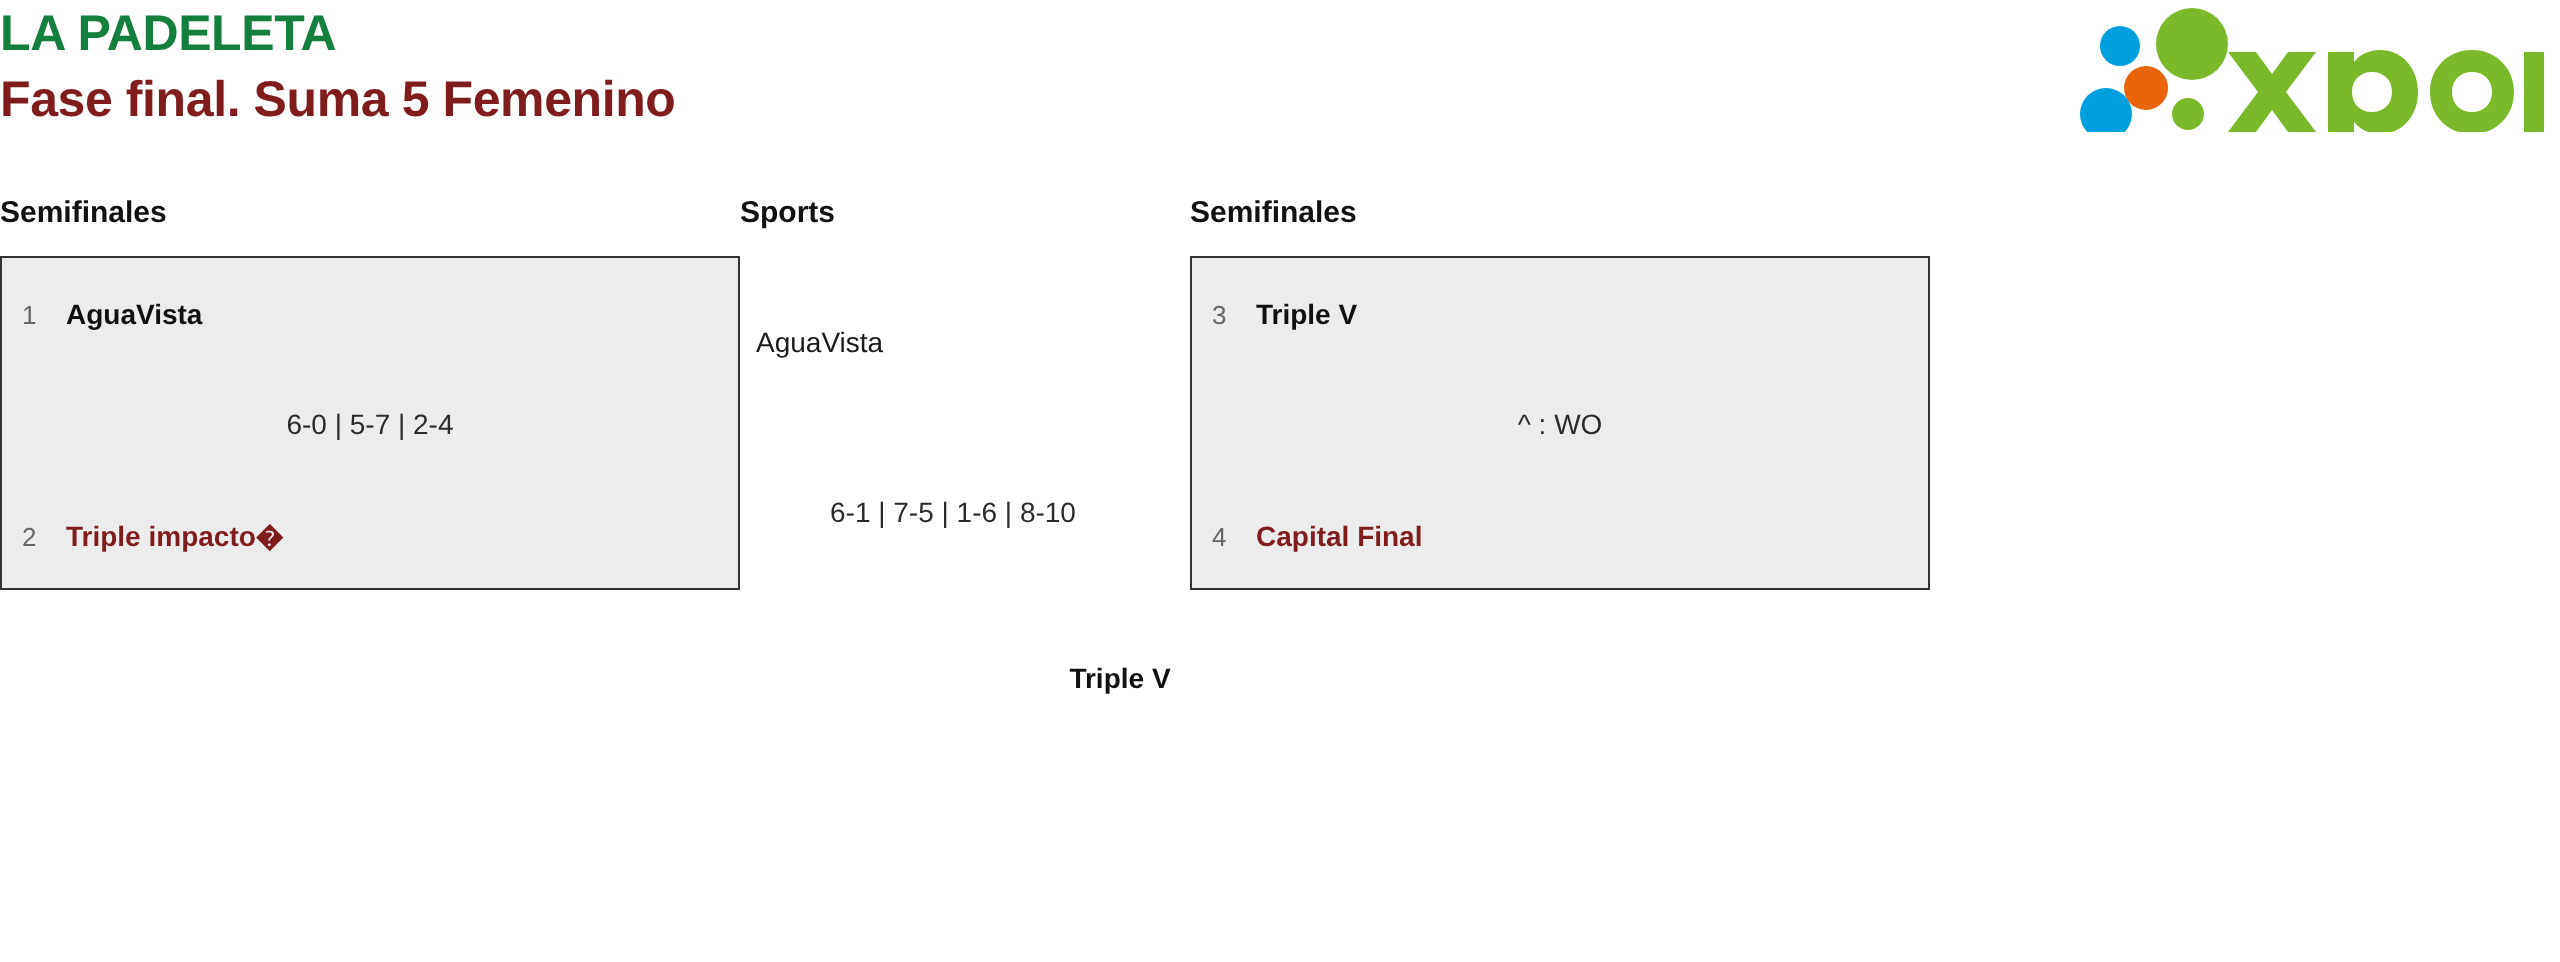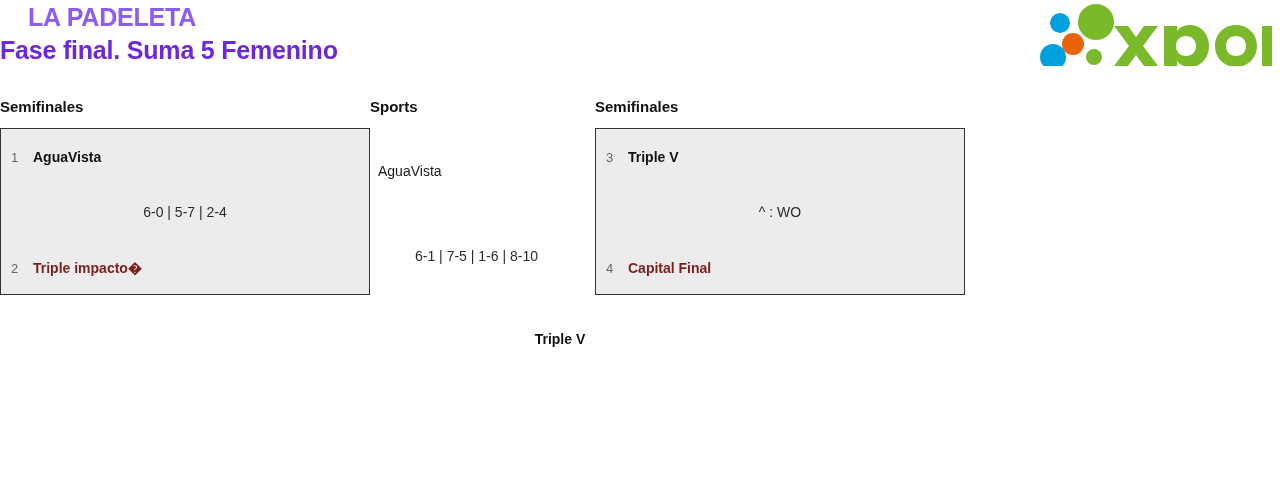--- a/index.html
+++ b/index.html
@@ -28,30 +28,29 @@
   .title-block {
     position: absolute;
     left: 0;
     top: 2px;
   }
   .club-name {
     font-size: 25px;
     font-weight: bold;
     line-height: 30px;
     letter-spacing: -0.2px;
-    color: #8b5cf6;
-    white-space: nowrap;
-    margin-left: 28px;
+    color: #15803d;
+    white-space: nowrap;
   }
   .phase-name {
     font-size: 25px;
     font-weight: bold;
     line-height: 30px;
     letter-spacing: -0.2px;
-    color: #6d28d9;
+    color: #7f1d1d;
     white-space: nowrap;
     margin-top: 3px;
   }
 
   
   .brand-logo {
     position: absolute;
     right: 8px;
     top: 4px;
     width: 232px;

